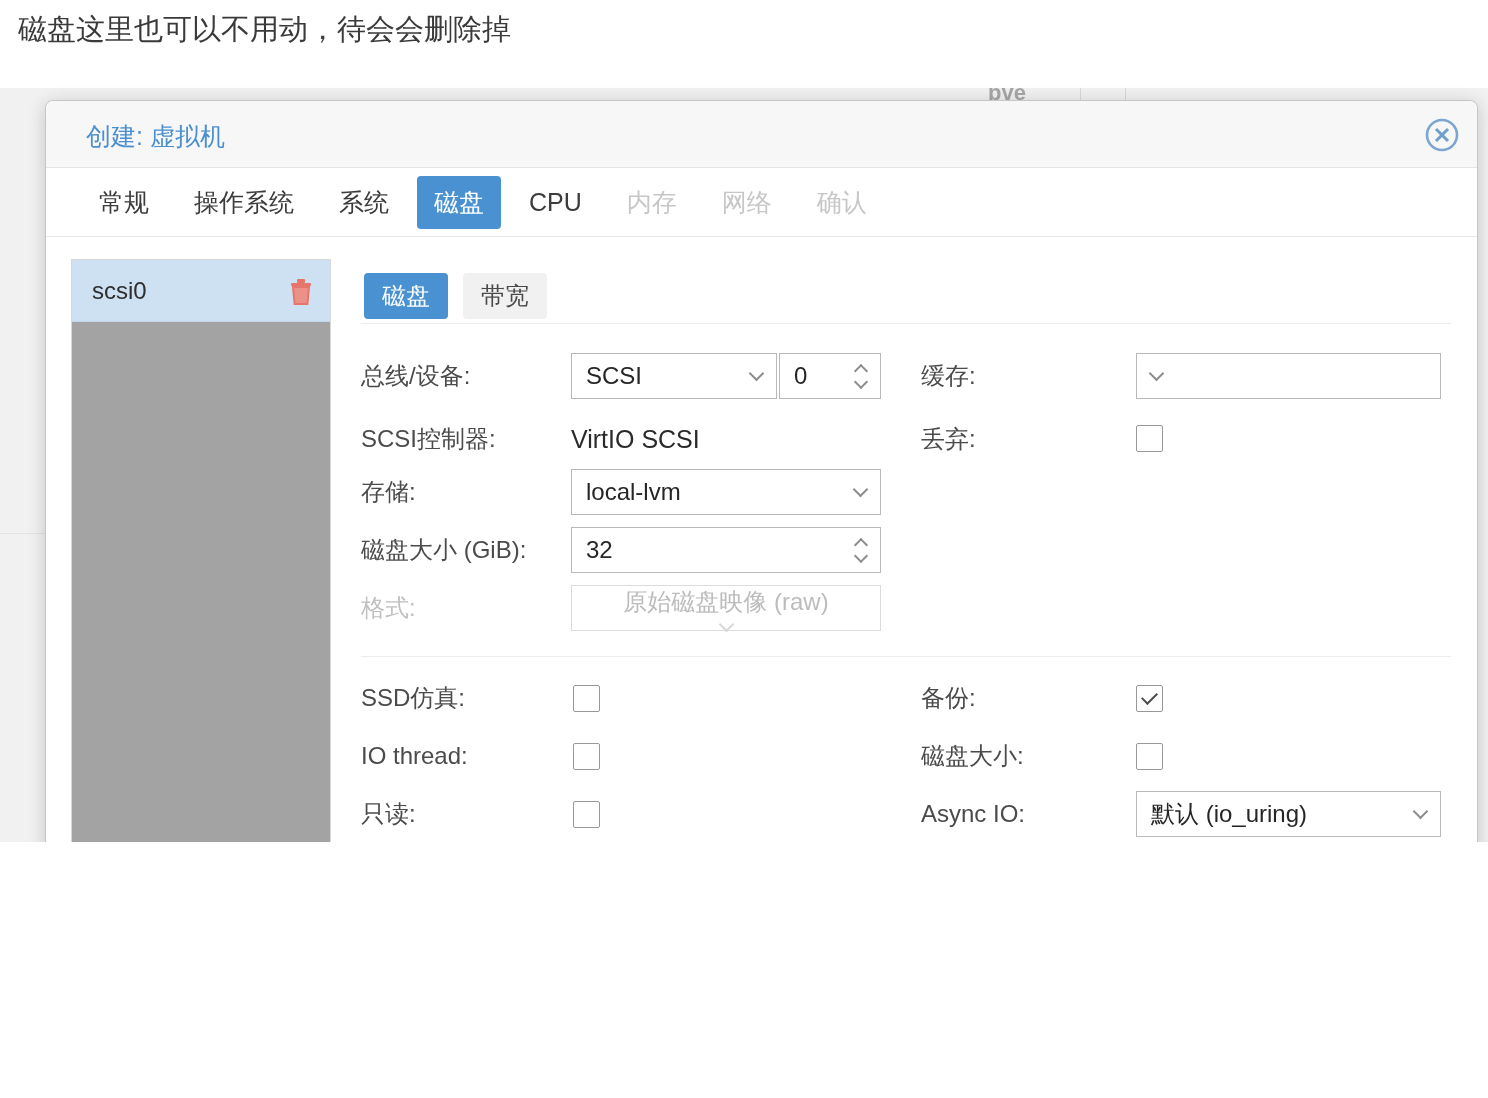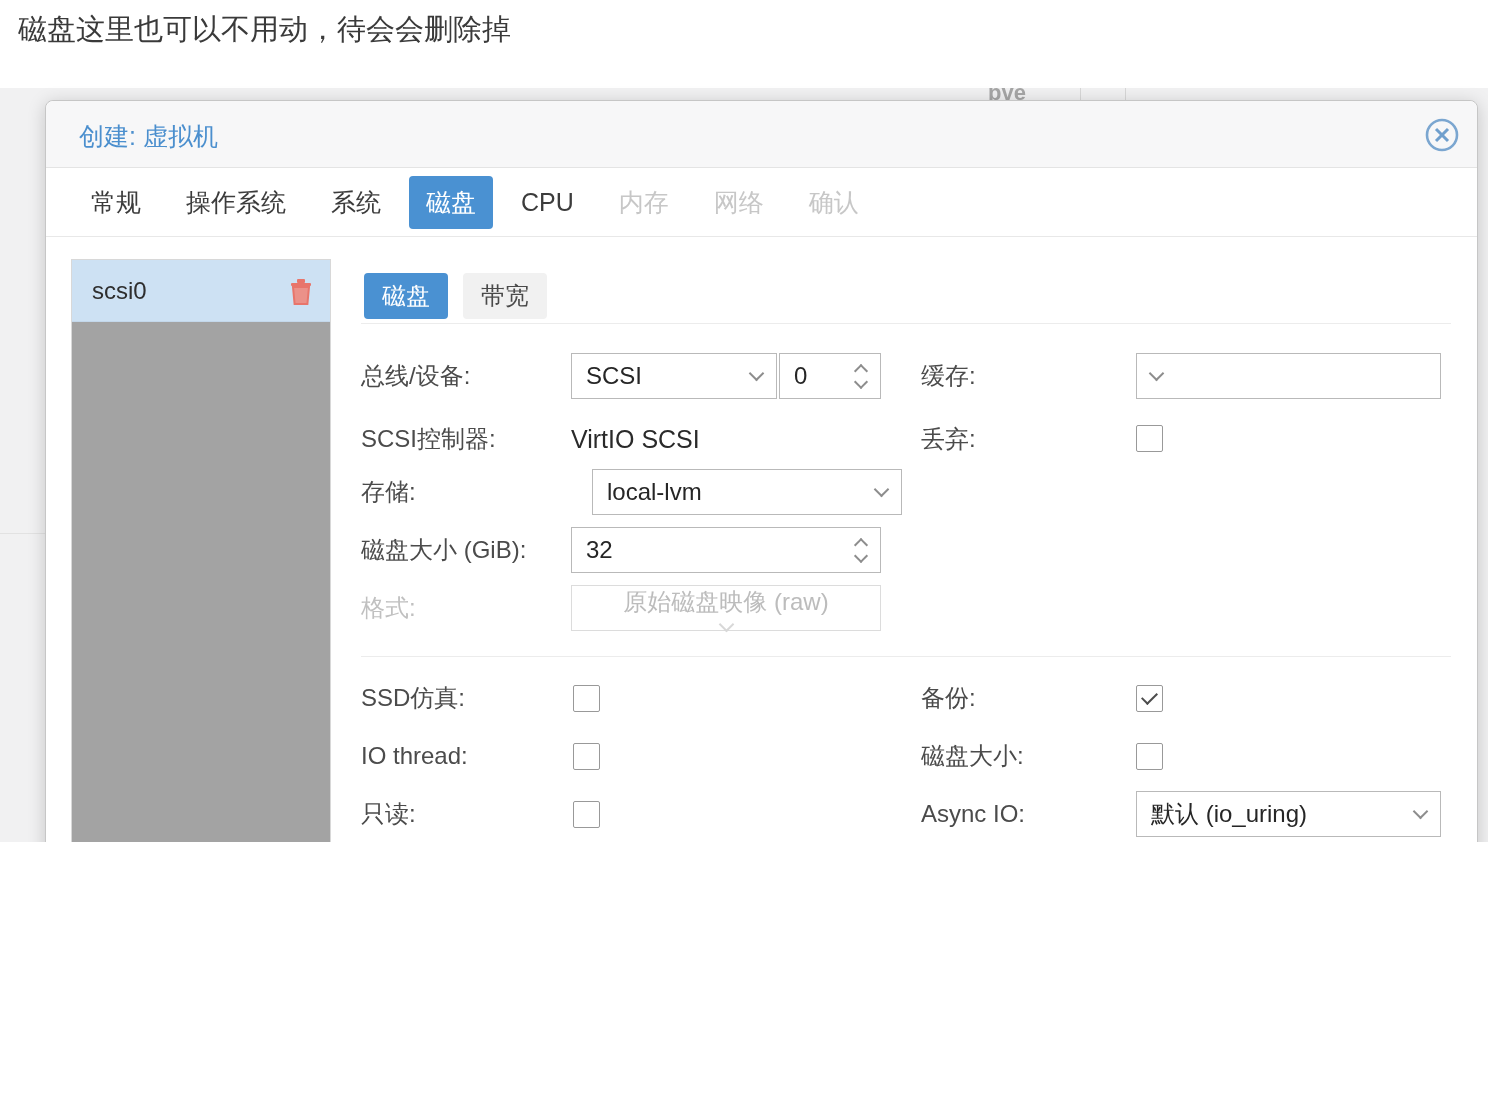--- a/index.html
+++ b/index.html
@@ -14,25 +14,25 @@
   .bg-vline { position:absolute; top:0; width:1px; height:13px; background:#d7d7d7; }
   .bg-vline.v1 { left:1080px; } .bg-vline.v2 { left:1125px; }
   .bg-hline { position:absolute; left:0; top:445px; width:45px; height:1px; background:#e2e2e2; }
 
   .dialog { position:absolute; left:45px; top:100px; width:1433px; height:1000px;
     background:#fff; border:1px solid #c6c6c6; border-radius:8px 8px 0 0;
     box-shadow:0 3px 18px rgba(0,0,0,.18); }
 
   .dlg-header { position:absolute; left:0; top:0; right:0; height:67px; background:#f7f7f8;
     border-bottom:1px solid #e4e4e4; border-radius:8px 8px 0 0; }
-  .dlg-title { position:absolute; left:33px; top:19px; font-size:25px; color:#4b8fce; }
+  .dlg-title { position:absolute; left:40px; top:19px; font-size:25px; color:#4b8fce; }
   .close-btn { position:absolute; right:16px; top:15px; width:38px; height:38px; cursor:pointer; }
 
   .tabbar { position:absolute; left:0; top:68px; right:0; height:68px; background:#fff;
-    border-bottom:1px solid #e8e8e8; display:flex; align-items:center; padding-left:28px; gap:11px; }
+    border-bottom:1px solid #e8e8e8; display:flex; align-items:center; padding-left:36px; gap:11px; }
   .tab { font-size:25px; color:#3c3c3c; padding:10px 17px; border-radius:4px; white-space:nowrap; }
   .tab.active { background:#4a91d2; color:#fff; }
   .tab.disabled { color:#c7c7c7; }
 
   .panel { position:absolute; left:25px; top:158px; width:260px; height:700px;
     background:#a3a3a3; border:1px solid #d8d8d8; }
   .disk-row { height:62px; background:#cde1f3; border-bottom:1px solid #c3d7ea;
     display:flex; align-items:center; padding:0 16px 0 20px; }
   .disk-row .dname { font-size:24px; color:#2e2e2e; flex:1; }
 
@@ -170,21 +170,21 @@
     <div class="field" style="left:1090px; top:252px; width:305px;">
       <span class="chev-d"></span>
     </div>
 
     <div class="flabel lcol" style="top:318px; height:40px;">SCSI控制器:</div>
     <div class="ptext" style="left:525px; top:318px;">VirtIO SCSI</div>
     <div class="flabel rcol" style="top:318px; height:40px;">丢弃:</div>
     <div class="cb" style="left:1090px; top:324px;"></div>
 
     <div class="flabel lcol" style="top:368px;">存储:</div>
-    <div class="field" style="left:546px; top:368px; width:310px;">
+    <div class="field" style="left:525px; top:368px; width:310px;">
       <span class="val">local-lvm</span>
       <span class="chev-d"></span>
     </div>
 
     <div class="flabel lcol" style="top:426px;text-align:right;">磁盘大小 (GiB):</div>
     <div class="field" style="left:525px; top:426px; width:310px;">
       <span class="val">32</span>
       <span class="spin">
           <i class="up"></i>
           <i class="dn"></i>

